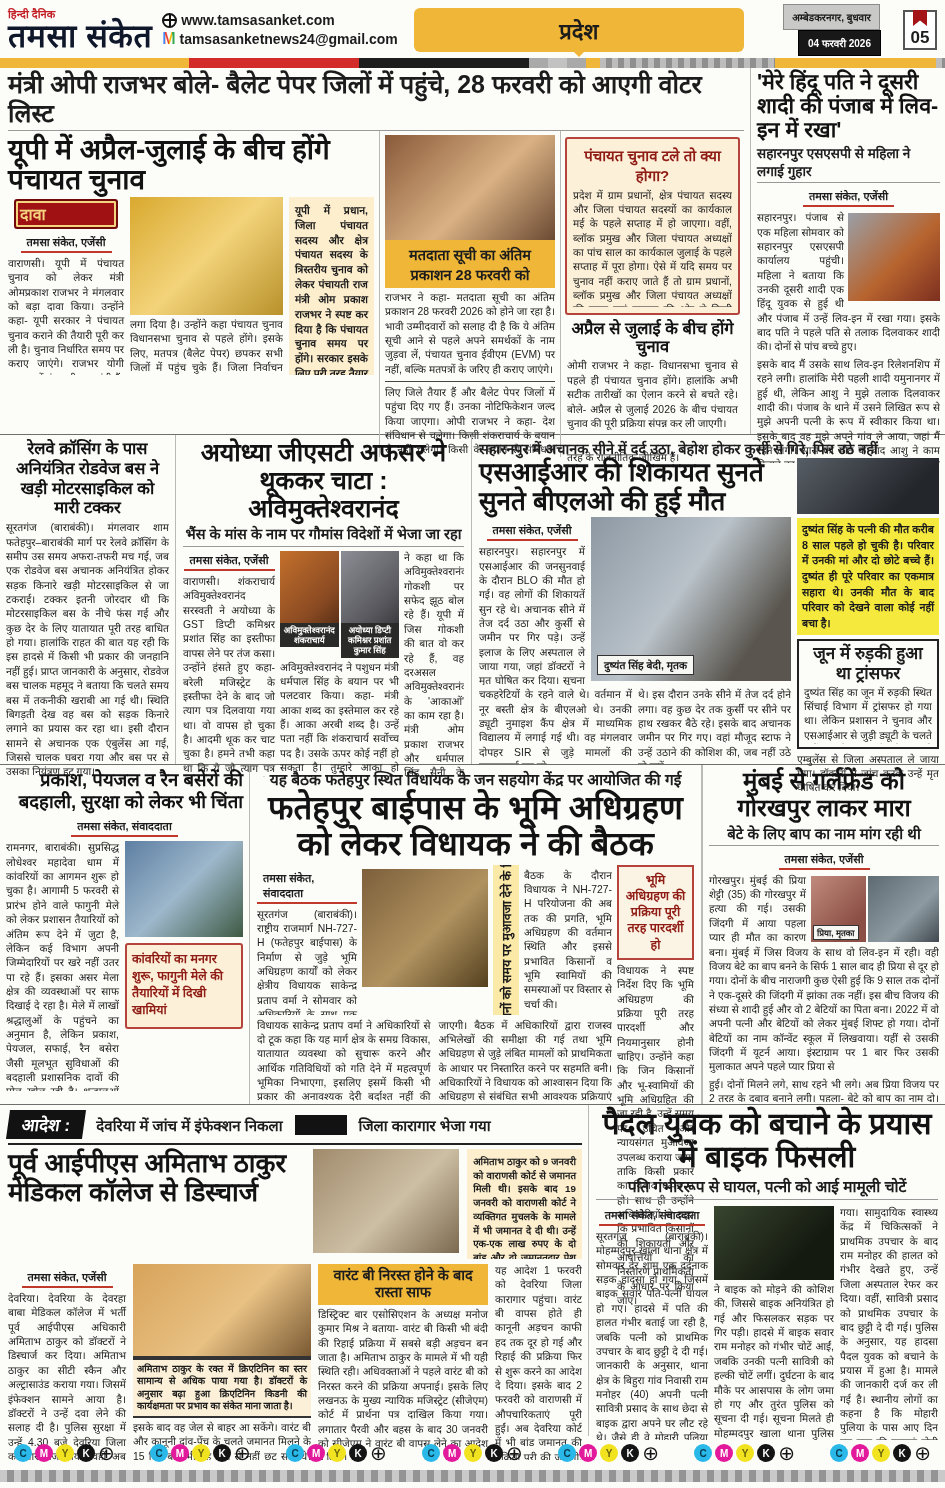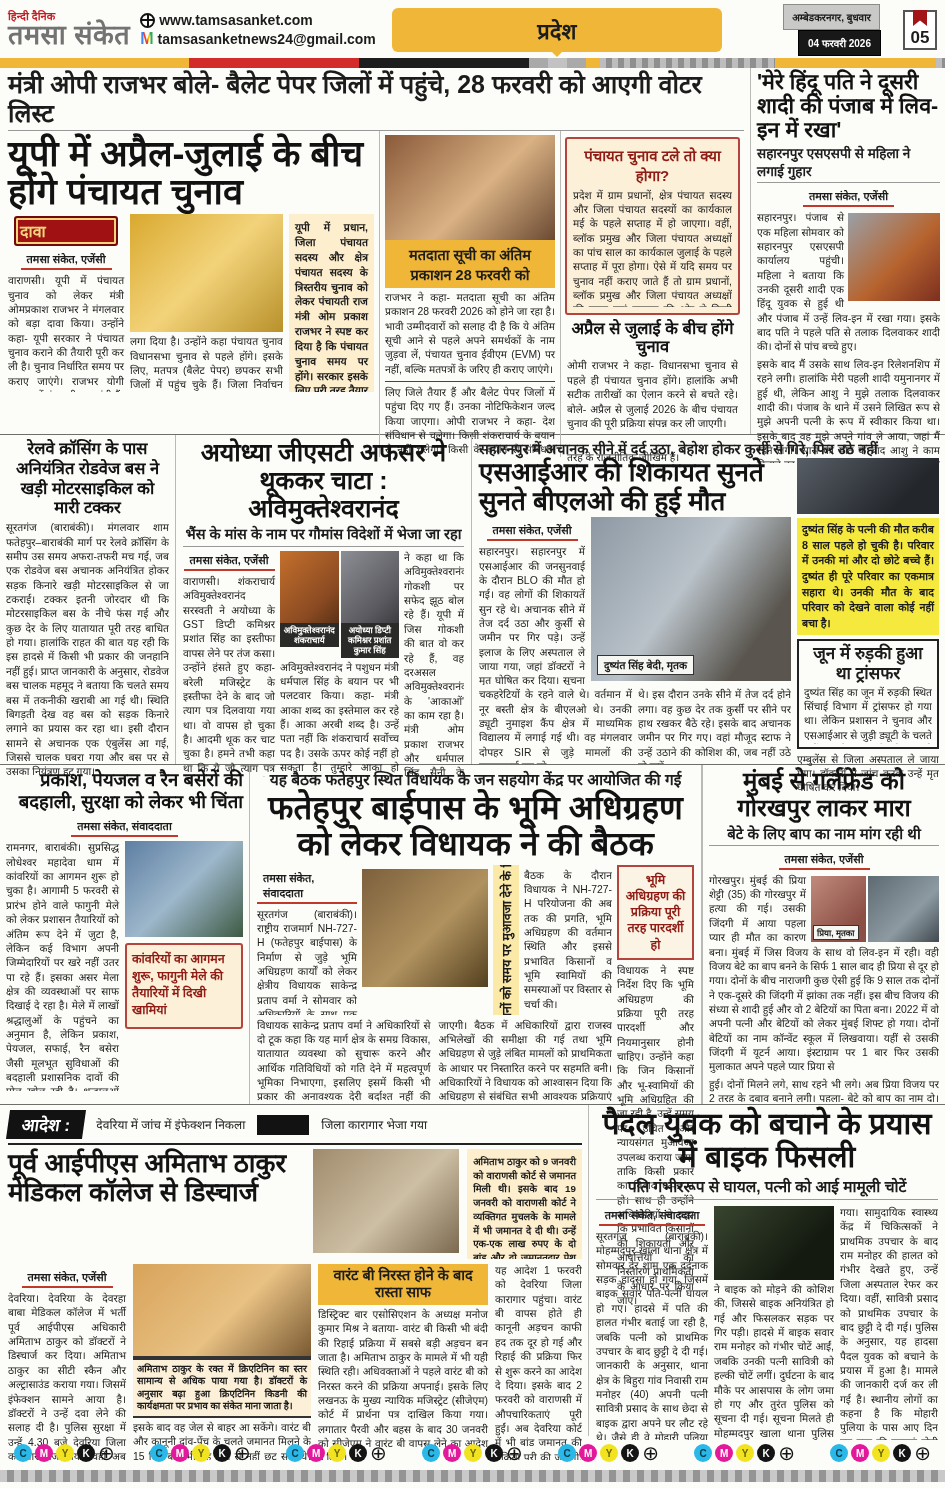--- a/index.html
+++ b/index.html
@@ -4,21 +4,21 @@
 <style>
   * { margin:0; padding:0; box-sizing:border-box; }
   html,body { background:#e8e8e4; }
   body { font-family:"Liberation Sans", sans-serif; color:#1c1c1c; }
   .page { width:945px; height:1488px; margin:0 auto; background:#fcfcf9; overflow:hidden; position:relative; }
 
   
   .masthead { height:56px; display:flex; align-items:center; padding:4px 8px 0 8px; gap:10px; }
   .brandblock { display:flex; flex-direction:column; line-height:1; }
   .tagline { color:#c22026; font-size:11px; font-weight:700; }
-  .brand { color:#737373; font-size:27px; font-weight:800; letter-spacing:.5px; }
+  .brand { color:#0f172a; font-size:32px; font-weight:800; letter-spacing:.5px; }
   .contact { display:flex; flex-direction:column; justify-content:center; gap:2px; font-weight:800; font-size:14px; }
   .contact .row { display:flex; align-items:center; gap:4px; }
   .globe { width:15px; height:15px; border:2px solid #111; border-radius:50%;
            background:linear-gradient(#111 0 0) center/100% 2px no-repeat, linear-gradient(90deg,#111 0 0) center/2px 100% no-repeat; }
   .gmailM { color:#d93025; font-weight:900; font-size:16px;
             background:linear-gradient(90deg,#4285f4 0 25%,#ea4335 25% 55%,#fbbc05 55% 75%,#34a853 75% 100%);
             -webkit-background-clip:text; background-clip:text; -webkit-text-fill-color:transparent; }
   .banner { background:#efb637; border-radius:6px; min-width:330px; height:44px; display:flex; align-items:center; justify-content:center;
             font-size:22px; font-weight:800; position:relative; margin:0 6px; }
   .banner::after { content:""; position:absolute; left:50%; bottom:-14px; transform:translateX(-50%);
@@ -47,21 +47,21 @@
   .colrule { border-right:1px solid #b9b9b5; }
   .sect { border-top:1.5px solid #6e6e6a; }
   .dark-caption { background:#2a2a28; color:#fff; font-weight:700; font-size:8.5px; text-align:center; padding:2px 1px; line-height:1.2; }
 
   
   .top { height:366px; display:flex; }
   .top-left { width:750px; padding:2px 6px 0 8px; }
   .strap { font-size:25px; font-weight:800; line-height:1.15; border-bottom:1px solid #999; padding-bottom:2px; }
   .top-inner { display:flex; height:326px; }
   .lead-main { width:372px; padding-right:5px; }
-  .lead-hl { font-size:36px; line-height:1.08; font-weight:800; padding:4px 0 2px 0; }
+  .lead-hl { font-size:28px; line-height:1.08; font-weight:800; padding:4px 0 2px 0; }
   .lead-cols { display:flex; gap:6px; height:178px; overflow:hidden; }
   .lead-c1 { width:120px; }
   .badge { background:#9f1113; color:#f4d47e; font-weight:800; font-size:16px; text-align:left; border:2px solid #71090b;
            box-shadow:inset 0 0 0 2px #f4d47e; border-radius:3px; padding:2px 4px; margin:2px 6px; }
   .lead-c2 { width:158px; display:flex; flex-direction:column; }
   .lead-c3 { width:88px; }
   .voter-col { width:184px; padding:0 5px; display:flex; flex-direction:column; }
   .boxes-col { width:186px; padding:2px 4px 0 4px; }
   .top-right { width:195px; border-left:1px solid #b9b9b5; padding:2px 5px 0 6px; }
   .tr-hl { font-size:21.5px; line-height:1.12; font-weight:800; }
@@ -120,21 +120,21 @@
   .gf-hl { font-size:24px; line-height:1.12; text-align:center; }
   .gf-sub { font-size:15px; font-weight:800; text-align:center; border-bottom:1px solid #999; padding:1px 0 2px 0; }
   .gf-photos { float:right; width:128px; margin:2px 0 3px 5px; display:flex; gap:2px; }
   .gf-body2 { margin-top:3px; }
 
   
   .bottomwrap { height:332px; display:flex; }
   .bottom-left { width:588px; padding:2px 6px 0 8px; }
   .orderband { display:flex; align-items:center; gap:12px; border-bottom:2px solid #222; padding:3px 0 4px 0; }
   .orderlabel { background:#121212; color:#fff; font-weight:800; font-size:17px; padding:3px 14px; transform:skewX(-8deg); }
-  .orderitem { font-weight:400; font-size:12px; }
+  .orderitem { font-weight:700; font-size:15px; }
   .orderrect { width:52px; height:20px; background:#121212; }
   .dis-row1 { display:flex; gap:8px; margin-top:4px; height:110px; }
   .dis-hl { width:300px; font-size:26px; line-height:1.12; }
   .dis-r1p { width:148px; }
   .dis-note { width:116px; }
   .dis-row2 { display:flex; gap:7px; margin-top:5px; height:196px; overflow:hidden; }
   .dis-b1 { width:118px; }
   .dis-figcol { width:178px; }
   .discap { border-top:4px solid #333; border-bottom:2px solid #333; background:#fdf0d8; font-weight:700; font-size:9.6px; line-height:1.3; padding:3px 4px; text-align:justify; }
   .warr { width:170px; }
@@ -328,21 +328,21 @@
 
   <div class="lower sect">
     <div class="kan-col colrule">
       <div class="kan-hl hl">प्रकाश, पेयजल व रैन बसेरों की बदहाली, सुरक्षा को लेकर भी चिंता</div>
       <span class="byline">तमसा संकेत, संवाददाता</span>
       <div class="kan-row">
         <div class="body">रामनगर, बाराबंकी। सुप्रसिद्ध लोधेश्वर महादेवा धाम में कांवरियों का आगमन शुरू हो चुका है। आगामी 5 फरवरी से प्रारंभ होने वाले फागुनी मेले को लेकर प्रशासन तैयारियों को अंतिम रूप देने में जुटा है, लेकिन कई विभाग अपनी जिम्मेदारियों पर खरे नहीं उतर पा रहे हैं। इसका असर मेला क्षेत्र की व्यवस्थाओं पर साफ दिखाई दे रहा है। मेले में लाखों श्रद्धालुओं के पहुंचने का अनुमान है, लेकिन प्रकाश, पेयजल, सफाई, रैन बसेरा जैसी मूलभूत सुविधाओं की बदहाली प्रशासनिक दावों की पोल खोल रही है। श्रद्धालुओं की सुरक्षा को लेकर भी चिंता जताई जा रही है। स्थानीय लोगों का कहना है कि हर वर्ष यही स्थिति रहती है।</div>
         <div class="kan-right">
           <div class="photo ph-tents" style="height:96px;"></div>
           <div class="boxy" style="margin-top:6px;padding:5px;">
-            <div class="bt" style="font-size:12.5px;text-align:left;">कांवरियों का आगमन शुरू, फागुनी मेले की तैयारियों में दिखी खामियां</div>
+            <div class="bt" style="font-size:12.5px;text-align:left;">कांवरियों का मनगर शुरू, फागुनी मेले की तैयारियों में दिखी खामियां</div>
           </div>
         </div>
       </div>
     </div>
     <div class="fat-col colrule">
       <div class="fat-strap">यह बैठक फतेहपुर स्थित विधायक के जन सहयोग केंद्र पर आयोजित की गई</div>
       <div class="fat-hl hl">फतेहपुर बाईपास के भूमि अधिग्रहण को लेकर विधायक ने की बैठक</div>
       <div class="fat-grid">
         <div class="fat-left">
           <div class="fat-row">

